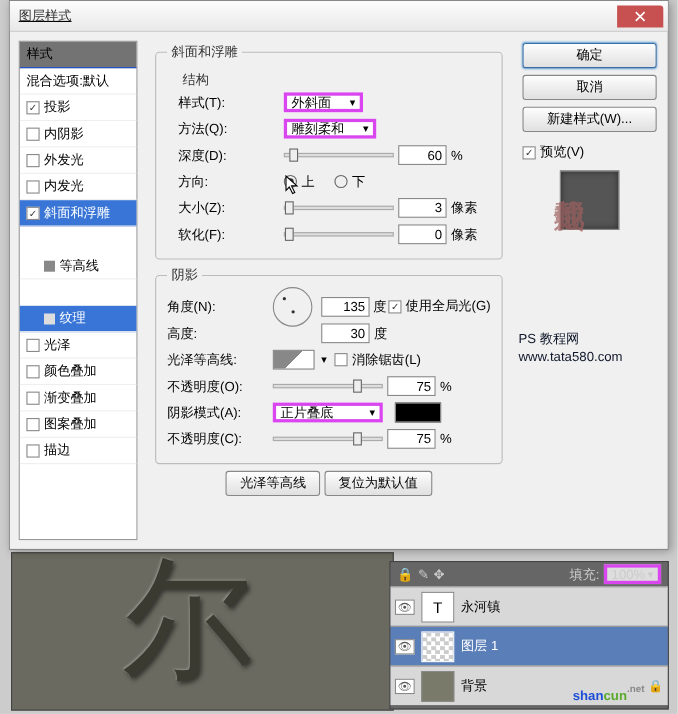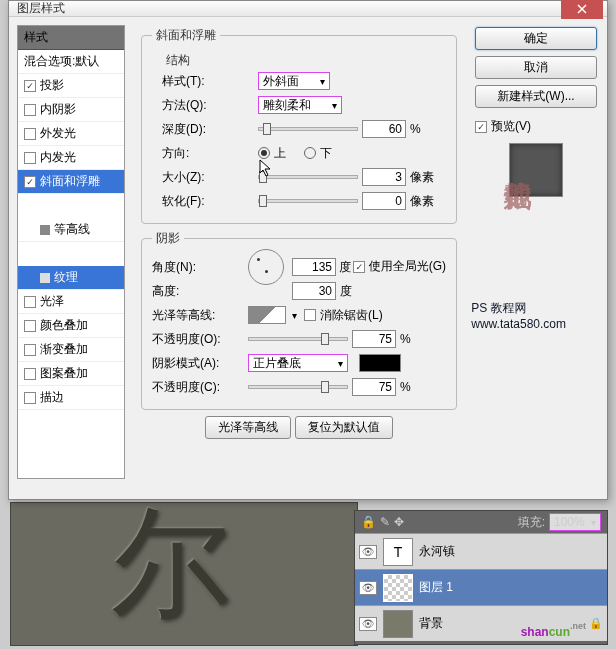--- a/index.html
+++ b/index.html
@@ -1,20 +1,20 @@
 <!DOCTYPE html>
 <html><head>
 <meta charset="utf-8">
 <style>
 * { box-sizing: border-box; margin: 0; padding: 0; font-family: "Microsoft YaHei", SimSun, sans-serif; font-size: 12px; }
 body { background: #cccccc; width: 616px; height: 649px; position: relative; overflow: hidden; }
 
 
 .dialog { position: absolute; top: 0; left: 8px; width: 600px; height: 500px; background: #f0f0f0; border: 1px solid #888; box-shadow: 2px 2px 8px rgba(0,0,0,0.3); }
-.titlebar { height: 16px; background: linear-gradient(#fdfdfd, #e8e8e8); border-bottom: 1px solid #ccc; display: flex; align-items: center; padding: 0 4px 0 8px; }
+.titlebar { height: 28px; background: linear-gradient(#fdfdfd, #e8e8e8); border-bottom: 1px solid #ccc; display: flex; align-items: center; padding: 0 4px 0 8px; text-decoration: underline; }
 .titlebar-text { flex: 1; color: #333; }
 .close-btn { width: 42px; height: 20px; background: #c75050; color: #fff; display: flex; align-items: center; justify-content: center; border-radius: 0 3px 0 0; cursor: pointer; }
 .close-btn svg { width: 10px; height: 10px; }
 
 .dialog-body { display: flex; height: calc(100% - 28px); padding: 8px; gap: 8px; }
 
 
 .sidebar { width: 108px; border: 1px solid #999; background: #fff; }
 .sidebar-header { background: #737373; padding: 3px 6px; border-bottom: 1px solid #1d4ed8; }
 .sidebar-row { padding: 3px 6px; border-bottom: 1px solid #eee; display: flex; align-items: center; gap: 4px; cursor: pointer; }
@@ -27,21 +27,21 @@
 .sidebar-row.selected .sq { background: #ddd; }
 
 
 .center { flex: 1; padding: 2px 8px; }
 fieldset { border: 1px solid #bbb; border-radius: 4px; padding: 8px 10px 10px; margin-bottom: 6px; }
 fieldset > legend { padding: 0 4px; color: #333; }
 fieldset.inner { border: none; padding: 0 0 0 10px; margin: 0; }
 fieldset.inner > legend { font-size: 12px; }
 .form-row { display: flex; align-items: center; height: 24px; gap: 4px; }
 .form-row label { width: 92px; text-align: left; }
-.select { border: 1px solid #d946ef; background: #fff; height: 18px; padding: 0 4px; display: inline-flex; align-items: center; position: relative; }
+.select { border: 3px solid #d946ef; background: #fff; height: 18px; padding: 0 4px; display: inline-flex; align-items: center; position: relative; }
 .select::after { content: "▾"; position: absolute; right: 4px; font-size: 10px; }
 .slider { width: 100px; height: 4px; background: #ddd; border: 1px solid #aaa; position: relative; }
 .slider .thumb { position: absolute; width: 8px; height: 12px; background: #eee; border: 1px solid #666; top: -5px; }
 .numbox { width: 44px; height: 18px; border: 1px solid #888; background: #fff; text-align: right; padding: 0 3px; }
 .radio { width: 12px; height: 12px; border: 1px solid #666; border-radius: 50%; display: inline-flex; align-items: center; justify-content: center; }
 .radio.checked::after { content: ""; width: 6px; height: 6px; background: #333; border-radius: 50%; }
 .angle-circle { width: 36px; height: 36px; border: 1px solid #888; border-radius: 50%; position: relative; }
 .angle-circle .dot { position: absolute; width: 3px; height: 3px; background: #333; border-radius: 50%; }
 .swatch { width: 42px; height: 18px; border: 1px solid #888; display: inline-block; }
 .tri-swatch { width: 38px; height: 18px; border: 1px solid #888; background: linear-gradient(135deg, #888 0 50%, #fff 50% 100%); display: inline-flex; align-items: center; position: relative; }
@@ -71,21 +71,21 @@
 .thumb-box { width: 30px; height: 28px; border: 1px solid #888; background: #fff; display: flex; align-items: center; justify-content: center; font-size: 14px; }
 .thumb-box.checker { background: repeating-conic-gradient(#ccc 0 25%, #fff 0 50%) 0 0/8px 8px; }
 .thumb-box.tex { background: #7a7a6a; }
 .lp-row.selected .thumb-box { border-color: #fff; }
 .lock { font-size: 11px; color: #555; margin-left: auto; }
 
 .bg-image { position: absolute; left: 10px; top: 502px; width: 348px; height: 144px; background: #6a6a60; border: 1px solid #444; overflow: hidden; }
 .bg-image .glyph { font-size: 120px; color: #3a3a30; position: absolute; left: 100px; top: -20px; text-shadow: 2px 2px 4px rgba(0,0,0,0.5), -1px -1px 2px rgba(255,255,255,0.3); }
 
 .logo { position: absolute; right: 30px; bottom: 8px; color: #5aaa2e; font-weight: bold; font-size: 18px; }
-.logo span { color: #a21caf; }
+.logo span { color: #1d4ed8; }
 </style>
 </head>
 <body>
 
 <div class="bg-image">
   <div class="glyph">尔</div>
 </div>
 
 <div class="dialog">
   <div class="titlebar">

